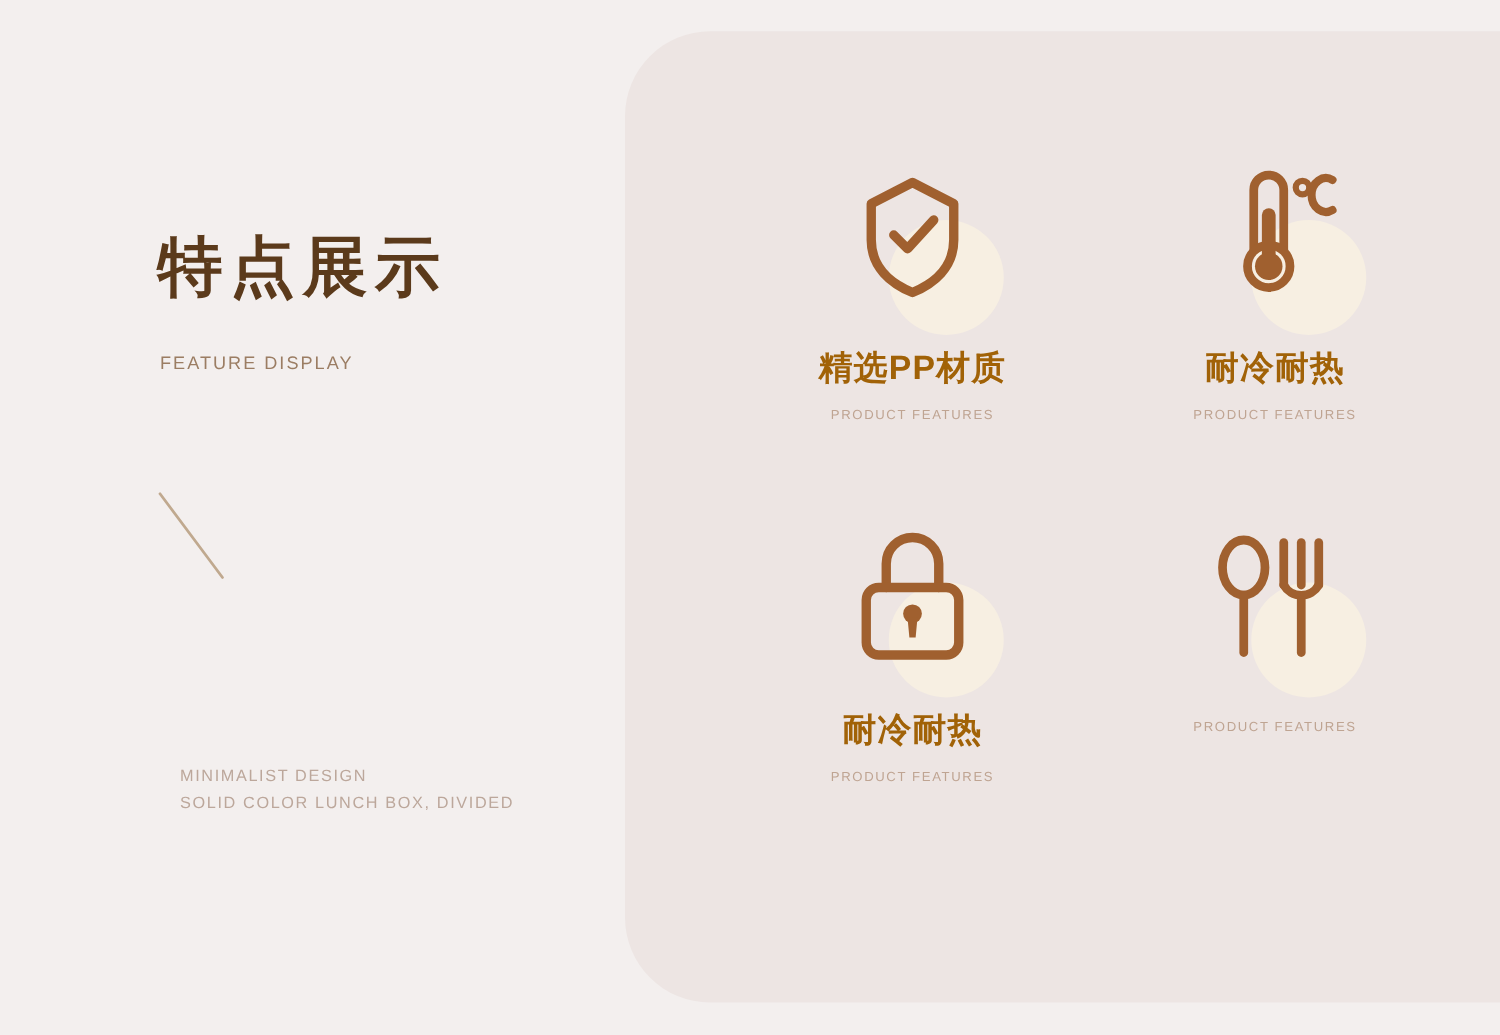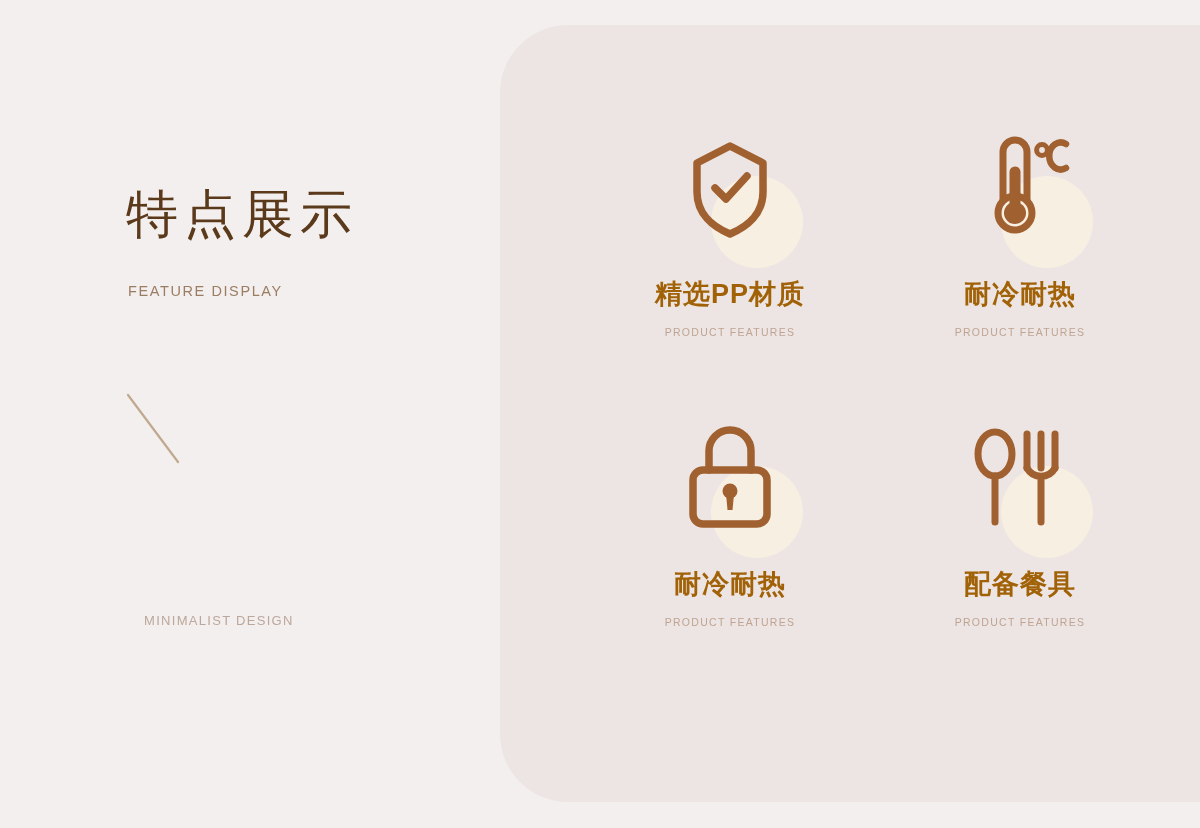--- a/index.html
+++ b/index.html
@@ -39,21 +39,21 @@
     top: 0;
     width: 500px;
     height: 828px;
   }
 
   .page-title {
     position: absolute;
     left: 126px;
     top: 186px;
     font-size: 52px;
-    font-weight: 400;
+    font-weight: 700;
     letter-spacing: 6px;
     color: #5B3A1B;
     line-height: 1.1;
     white-space: nowrap;
   }
 
   .page-subtitle {
     position: absolute;
     left: 128px;
     top: 283px;
@@ -160,20 +160,21 @@
     <div class="page-subtitle">FEATURE DISPLAY</div>
 
     <div class="accent-line">
       <svg width="70" height="90" viewBox="0 0 70 90">
         <line x1="8" y1="10" x2="58" y2="77" stroke="#C0A98F" stroke-width="2.2" stroke-linecap="round"></line>
       </svg>
     </div>
 
     <div class="caption">
       <span class="caption-line">MINIMALIST DESIGN</span>
+      <span class="caption-line">SOLID COLOR LUNCH BOX, DIVIDED</span>
     </div>
 
   </div>
 
   <div class="feature-grid">
 
     <div class="feature-card pos-0">
       <div class="icon-wrap">
         <div class="icon-blob"></div>
         <svg class="icon-svg" viewBox="0 0 110 120">
@@ -234,19 +235,18 @@
 
             <path d="M62 16 L62 50"></path>
             <path d="M76 16 L76 50"></path>
             <path d="M90 16 L90 50"></path>
 
             <path d="M62 50 A16 16 0 0 0 90 50"></path>
             <path d="M76 62 L76 104"></path>
           </g>
         </svg>
       </div>
-      <div class="feature-title">配备餐具</div>
       <div class="feature-sub">PRODUCT FEATURES</div>
     </div>
 
   </div>
 
 </div>
 
 </body></html>

